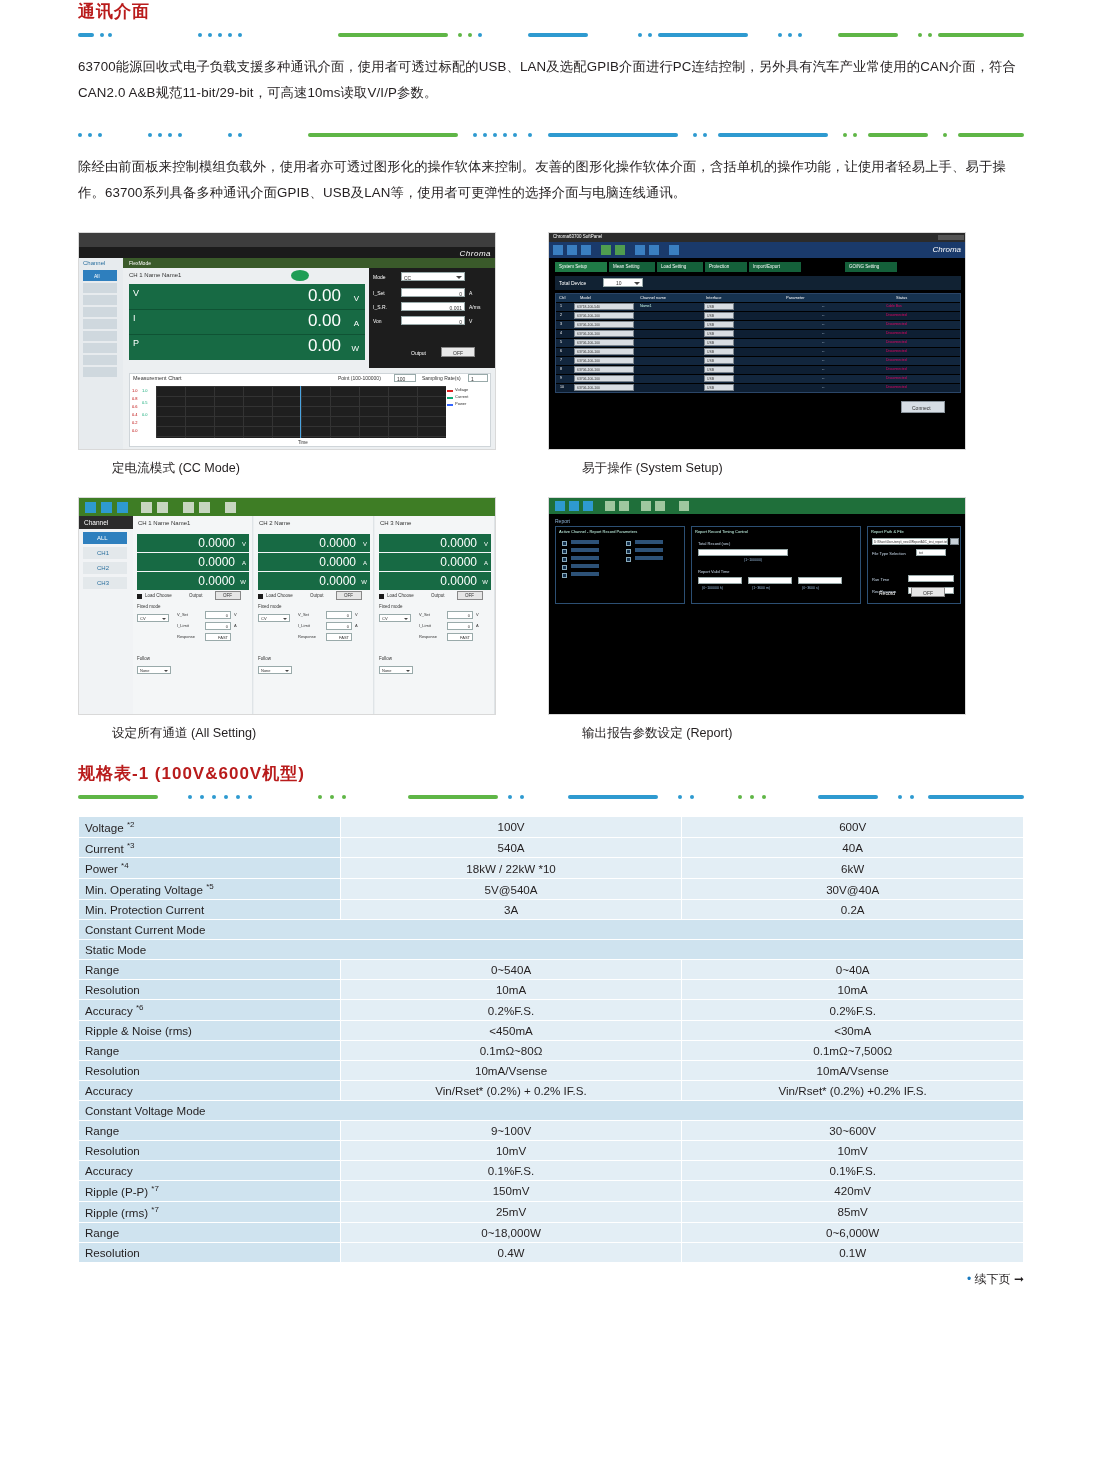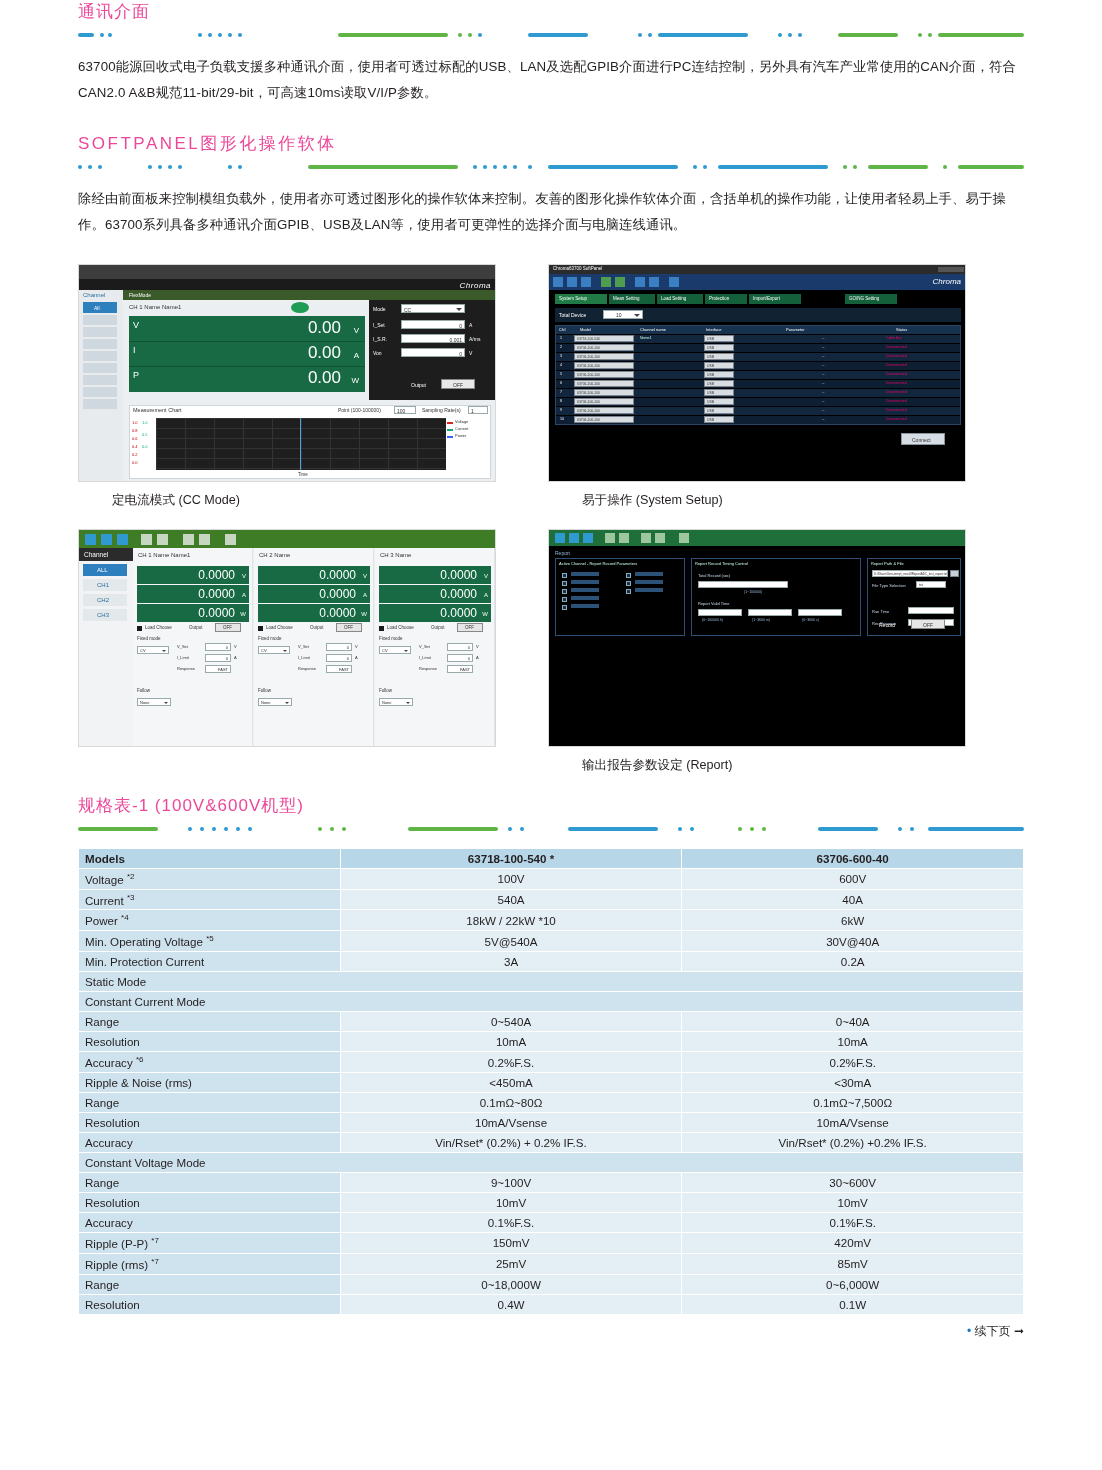--- a/index.html
+++ b/index.html
@@ -9,25 +9,25 @@
     background:#fff;
     font-family:"Liberation Sans", sans-serif;
     color:#231f20;
     position:relative;
     overflow:hidden;
   }
   .page { position:relative; width:1102px; height:1470px; padding:0 78px; }
 
   
   .sec-title {
-    color:#ec4899;
+    color:#b91c1c;
     font-size:17px;
     letter-spacing:1px;
     margin:0 0 9px 0;
-    font-weight:400;
+    font-weight:700;
   }
   .sec-title.spaced { letter-spacing:2.5px; }
   .rule {
     height:6px;
     margin:0 0 16px 0;
     background-repeat:no-repeat;
   }
   
   .rule {
     position:relative;
@@ -123,21 +123,20 @@
     <span style="left:700px;width:4px;background:#2e9ad0"></span>
     <span style="left:710px;width:4px;background:#2e9ad0"></span>
     <span style="left:720px;width:4px;background:#2e9ad0"></span>
     <span style="left:760px;width:60px;background:#5fb646"></span>
     <span style="left:840px;width:4px;background:#5fb646"></span>
     <span style="left:850px;width:4px;background:#5fb646"></span>
     <span style="left:860px;width:86px;background:#5fb646"></span>
   </div>
   <p class="body">63700能源回收式电子负载支援多种通讯介面，使用者可透过标配的USB、LAN及选配GPIB介面进行PC连结控制，另外具有汽车产业常使用的CAN介面，符合CAN2.0 A&amp;B规范11-bit/29-bit，可高速10ms读取V/I/P参数。</p>
 
-  <h2 class="sec-title spaced">SOFTPANEL图形化操作软体</h2>
   <div class="rule">
     <span style="left:0;width:4px;background:#2e9ad0"></span>
     <span style="left:10px;width:4px;background:#2e9ad0"></span>
     <span style="left:20px;width:4px;background:#2e9ad0"></span>
     <span style="left:70px;width:4px;background:#2e9ad0"></span>
     <span style="left:80px;width:4px;background:#2e9ad0"></span>
     <span style="left:90px;width:4px;background:#2e9ad0"></span>
     <span style="left:100px;width:4px;background:#2e9ad0"></span>
     <span style="left:150px;width:4px;background:#2e9ad0"></span>
     <span style="left:160px;width:4px;background:#2e9ad0"></span>
@@ -637,20 +636,21 @@
                 </div>
                 <span class="txtd" style="left:101px;top:118px;font-size:4px;"></span>
                 <span class="txtd" style="left:4px;top:140px;font-size:4.5px;">Follow</span>
                 <div style="position:absolute;left:4px;top:150px;width:34px;height:8px;background:#fff;border:1px solid #9aa;">
                   <span class="txtd" style="left:2px;top:1px;font-size:4px;">None</span>
                   <span style="position:absolute;right:2px;top:3px;width:0;height:0;border-left:2.5px solid transparent;border-right:2.5px solid transparent;border-top:2.5px solid #444;"></span>
                 </div>
               </div>
             </div>
         </div>
+        <div class="caption">设定所有通道 (All Setting)</div>
       </div>
 
       <div class="screen-cell">
         <div class="shot" style="background:#000;">
           <div style="position:absolute;left:0;top:0;width:418px;height:16px;background:#1f6f3a;">
             <div style="position:absolute;left:6px;top:3px;width:10px;height:10px;background:#2e9ad0;"></div>
             <div style="position:absolute;left:20px;top:3px;width:10px;height:10px;background:#2e9ad0;"></div>
             <div style="position:absolute;left:34px;top:3px;width:10px;height:10px;background:#2e9ad0;"></div>
             <div style="position:absolute;left:56px;top:3px;width:10px;height:10px;background:#9fc79f;"></div>
             <div style="position:absolute;left:70px;top:3px;width:10px;height:10px;background:#9fc79f;"></div>
@@ -762,25 +762,20 @@
     <span style="left:684px;width:4px;background:#5fb646"></span>
     <span style="left:740px;width:60px;background:#2e9ad0"></span>
     <span style="left:820px;width:4px;background:#2e9ad0"></span>
     <span style="left:832px;width:4px;background:#2e9ad0"></span>
     <span style="left:850px;width:96px;background:#2e9ad0"></span>
   </div>
 
   <div class="table-wrap">
     <table class="spec">
       <tbody id="spec-body">
-          <tr class="head">
-            <td class="lab">Models</td>
-            <td class="val">63718-100-540 *</td>
-            <td class="val">63706-600-40</td>
-          </tr>
           <tr>
             <td class="lab">Voltage <sup>*2</sup></td>
             <td class="val">100V</td>
             <td class="val">600V</td>
           </tr>
           <tr>
             <td class="lab">Current <sup>*3</sup></td>
             <td class="val">540A</td>
             <td class="val">40A</td>
           </tr>
@@ -793,24 +788,24 @@
             <td class="lab">Min. Operating Voltage <sup>*5</sup></td>
             <td class="val">5V@540A</td>
             <td class="val">30V@40A</td>
           </tr>
           <tr>
             <td class="lab">Min. Protection Current</td>
             <td class="val">3A</td>
             <td class="val">0.2A</td>
           </tr>
           <tr class="sub">
+            <td class="lab" colspan="3">Constant Current Mode</td>
+          </tr>
+          <tr class="sub">
             <td class="lab" colspan="3">Static Mode</td>
-          </tr>
-          <tr class="sub">
-            <td class="lab" colspan="3">Constant Current Mode</td>
           </tr>
           <tr>
             <td class="lab">Range</td>
             <td class="val">0~540A</td>
             <td class="val">0~40A</td>
           </tr>
           <tr>
             <td class="lab">Resolution</td>
             <td class="val">10mA</td>
             <td class="val">10mA</td>

